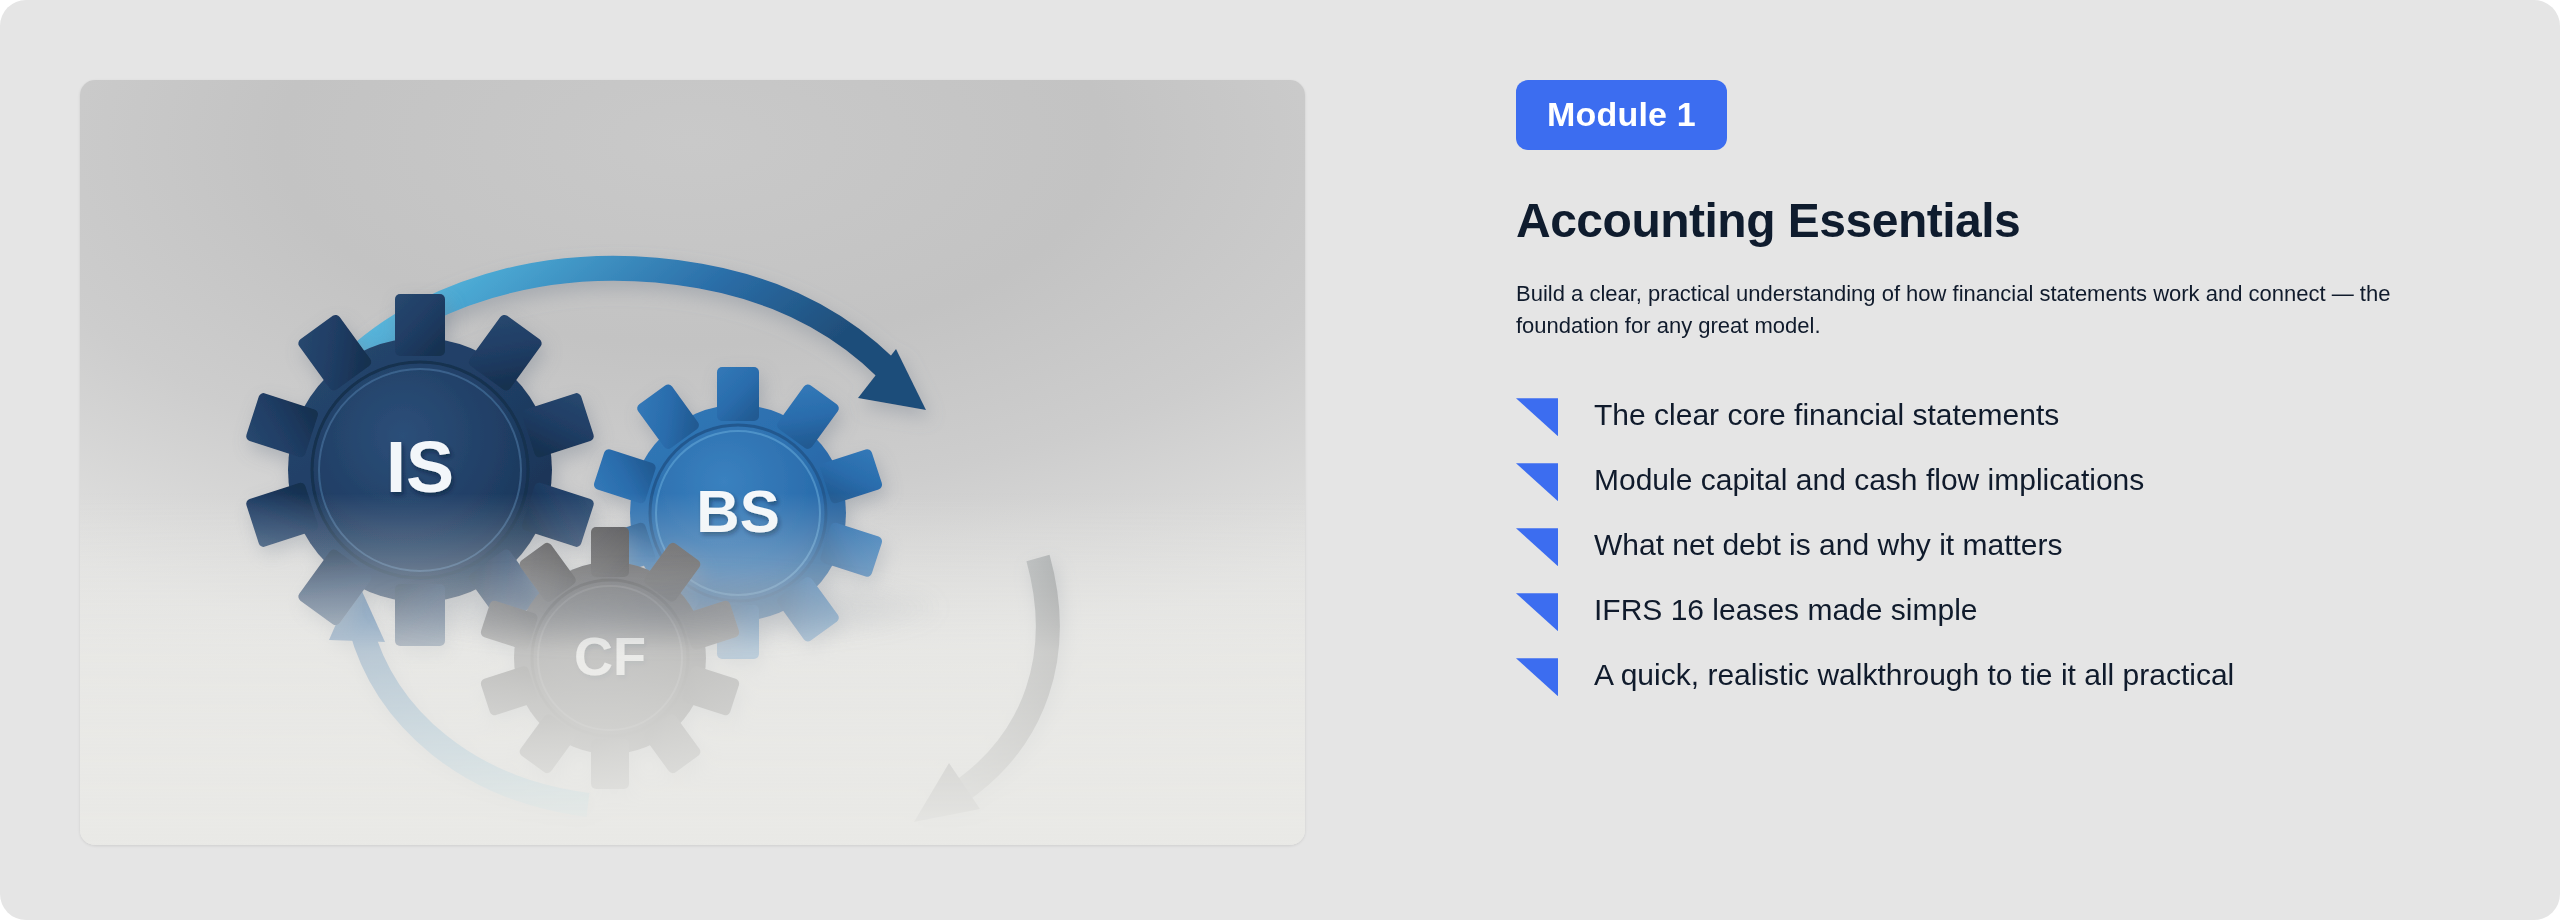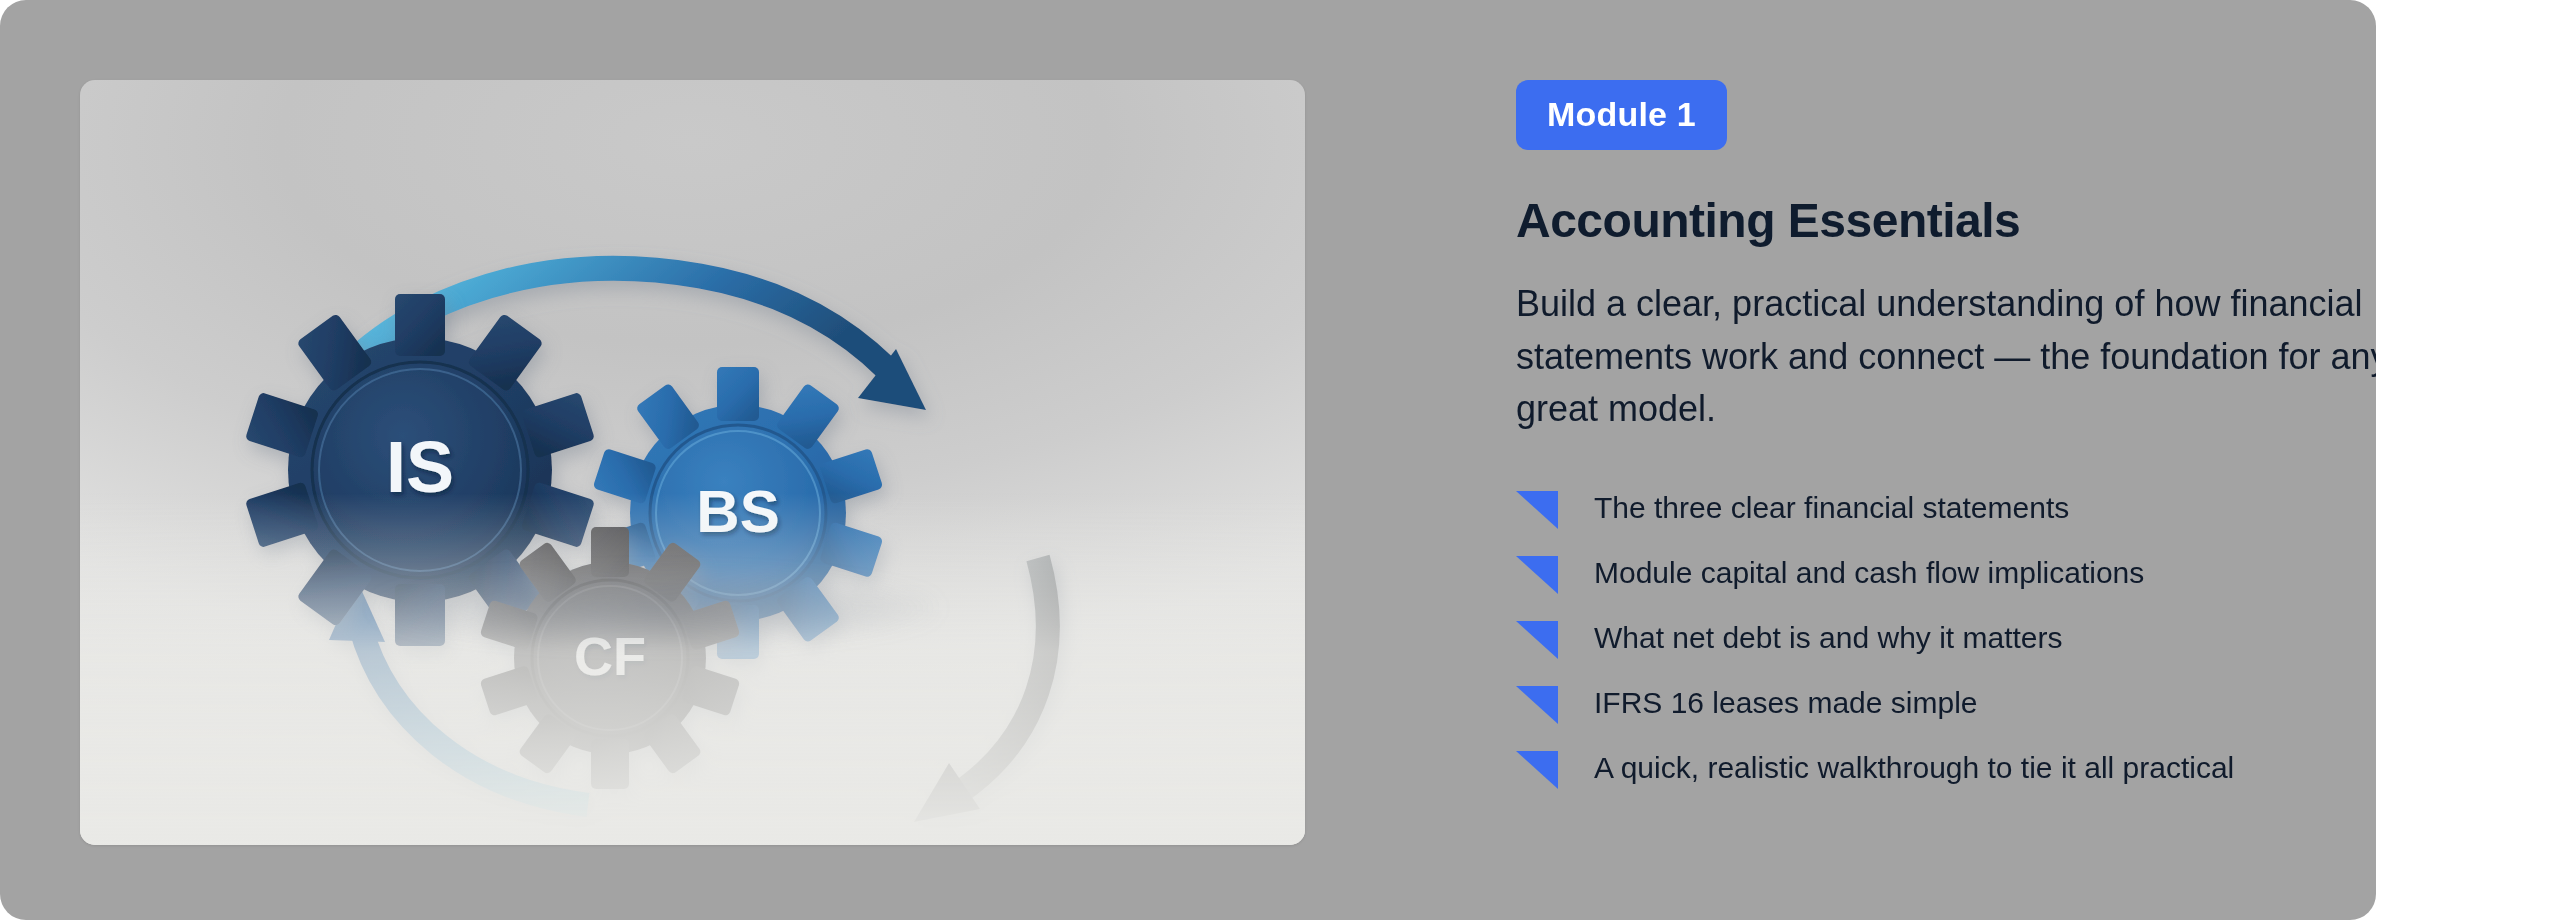--- a/index.html
+++ b/index.html
@@ -10,23 +10,23 @@
   }
   body {
     width: 2560px;
     height: 920px;
     overflow: hidden;
     font-family: "Liberation Sans", sans-serif;
   }
 
   .page {
     position: relative;
-    width: 2376px;
+    width: 2560px;
     height: 920px;
-    background: #a3a3a3;
+    background: #e5e5e5;
     border-radius: 26px;
     box-sizing: border-box;
     overflow: hidden;
     display: flex;
     align-items: flex-start;
   }
 
   
   .media-panel {
     position: absolute;
@@ -90,21 +90,21 @@
     color: #0f1c2e;
     font-size: 48px;
     font-weight: bold;
     letter-spacing: -0.5px;
     margin: 46px 0 0 0;
     line-height: 1.05;
   }
 
   .subtitle {
     color: #101b2c;
-    font-size: 36px;
+    font-size: 22px;
     line-height: 1.45;
     margin: 32px 0 0 0;
     max-width: 880px;
   }
 
   .bullets {
     list-style: none;
     margin: 54px 0 0 0;
     padding: 0;
   }
@@ -291,21 +291,21 @@
 
     <div class="badge">Module 1</div>
 
     <h1 class="title">Accounting Essentials</h1>
 
     <p class="subtitle">Build a clear, practical understanding of how financial statements work and connect — the foundation for any great model.</p>
 
     <ul class="bullets">
       <li class="bullet">
         <span class="bullet-marker"></span>
-        <span class="bullet-label">The three clear financial statements</span>
+        <span class="bullet-label">The clear core financial statements</span>
       </li>
       <li class="bullet">
         <span class="bullet-marker"></span>
         <span class="bullet-label">Module capital and cash flow implications</span>
       </li>
       <li class="bullet">
         <span class="bullet-marker"></span>
         <span class="bullet-label">What net debt is and why it matters</span>
       </li>
       <li class="bullet">

